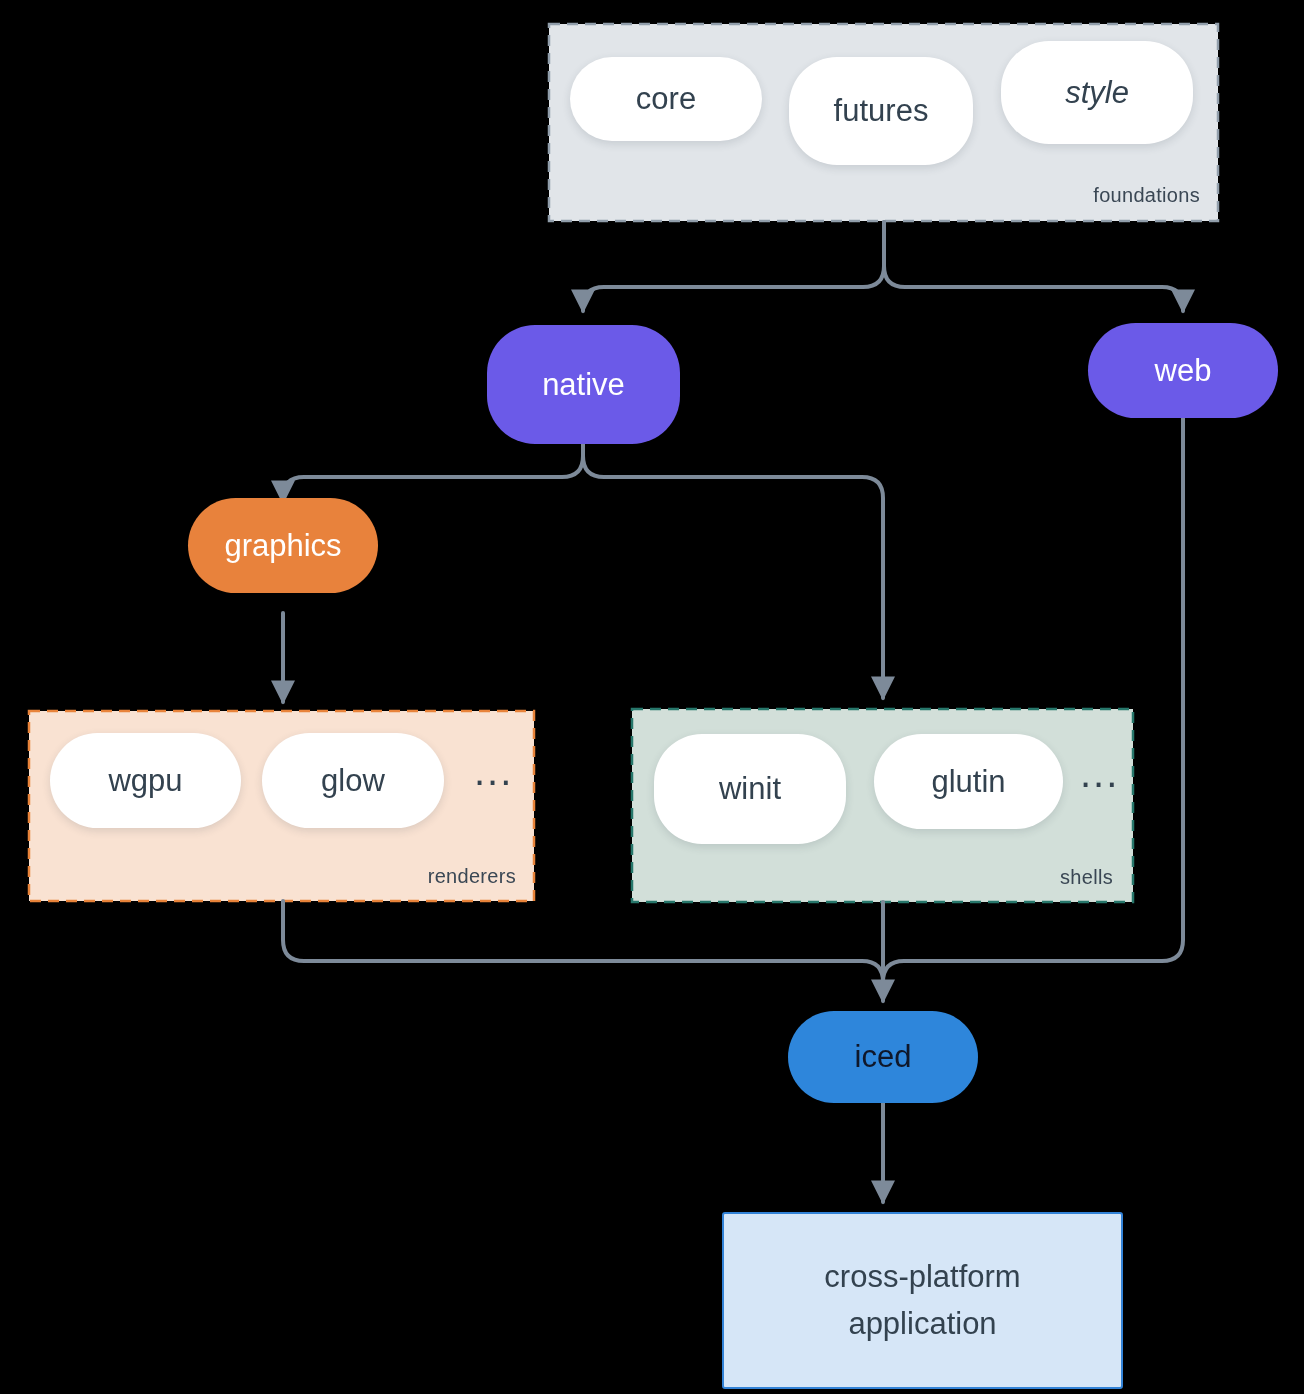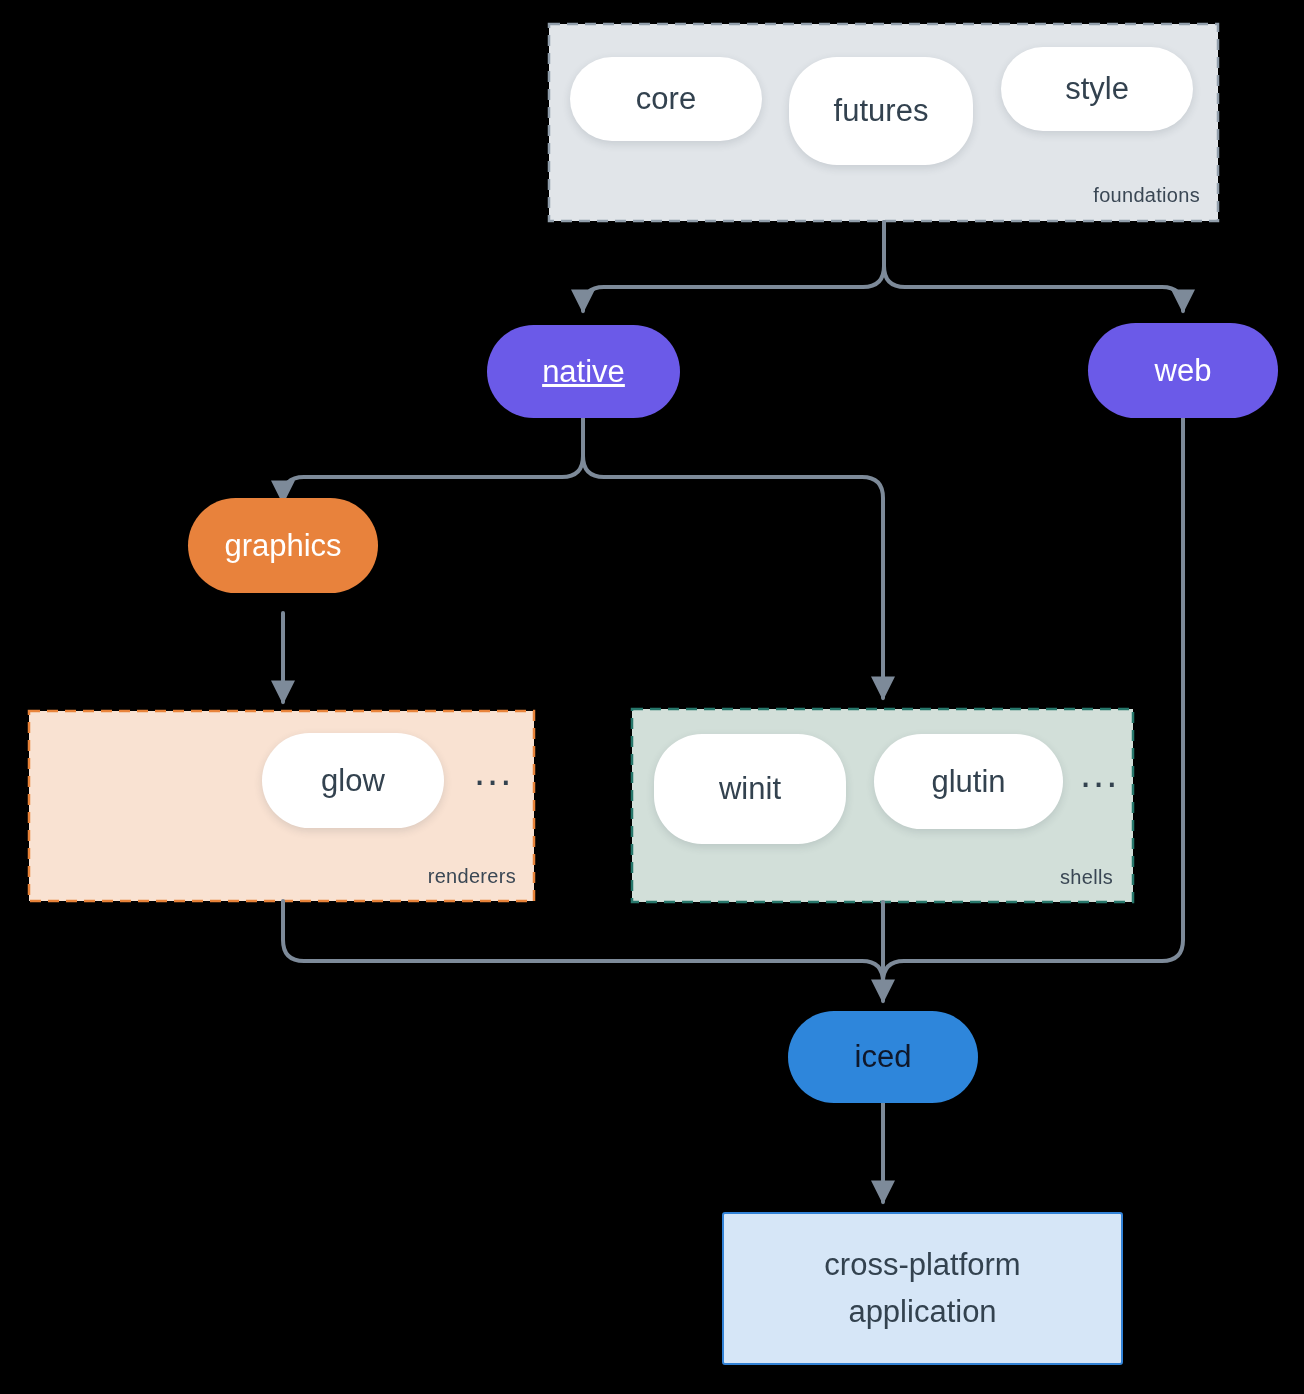--- a/index.html
+++ b/index.html
@@ -64,21 +64,21 @@
     background: #d6e6f7;
     border: 2px solid #3282d6;
     border-radius: 3px;
     display: flex;
     align-items: center;
     justify-content: center;
     text-align: center;
     color: #33424f;
     font-size: 31px;
     line-height: 1.5;
-    padding: 0 40px;
+    padding: 12px 40px;
     box-sizing: content-box;
   }
 </style>
 </head>
 <body>
 
 <div class="stage">
 
   <svg class="connectors" viewBox="0 0 1304 1394" xmlns="http://www.w3.org/2000/svg">
     <defs>
@@ -106,38 +106,41 @@
 
   <div class="layer">
 
     <div class="group" style="left:549px; top:24px; width:669px; height:197px;">
       <div class="pill" style="left:21px; top:33px; width:192px; height:84px;">
         <span>core</span>
       </div>
       <div class="pill" style="left:240px; top:33px; width:184px; height:108px;">
         <span>futures</span>
       </div>
-      <div class="pill" style="left:452px; top:23px; width:192px; height:84px;">
+      <div class="pill" style="left:452px; top:17px; width:192px; height:103px;font-style:italic;">
         <span>style</span>
       </div>
       <div class="group-label" style="right:18px; bottom:14px;">foundations</div>
     </div>
 
-    <div class="pill purple" style="left:487px; top:325px; width:193px; height:93px;text-decoration:underline;">
+    <div class="pill purple" style="left:487px; top:325px; width:193px; height:119px;">
       <span>native</span>
     </div>
     <div class="pill purple" style="left:1088px; top:323px; width:190px; height:95px;">
       <span>web</span>
     </div>
 
     <div class="pill orange" style="left:188px; top:490px; width:190px; height:95px;margin-top:8px;">
       <span>graphics</span>
     </div>
 
     <div class="group" style="left:29px; top:711px; width:505px; height:190px;">
+      <div class="pill" style="left:21px; top:22px; width:191px; height:95px;">
+        <span>wgpu</span>
+      </div>
       <div class="pill" style="left:233px; top:22px; width:182px; height:95px;">
         <span>glow</span>
       </div>
       <div class="ellipsis" style="left:445px; top:38px;">...</div>
       <div class="group-label" style="right:18px; bottom:13px;">renderers</div>
     </div>
 
     <div class="group" style="left:632px; top:709px; width:501px; height:193px;">
       <div class="pill" style="left:22px; top:25px; width:192px; height:110px;">
         <span>winit</span>

